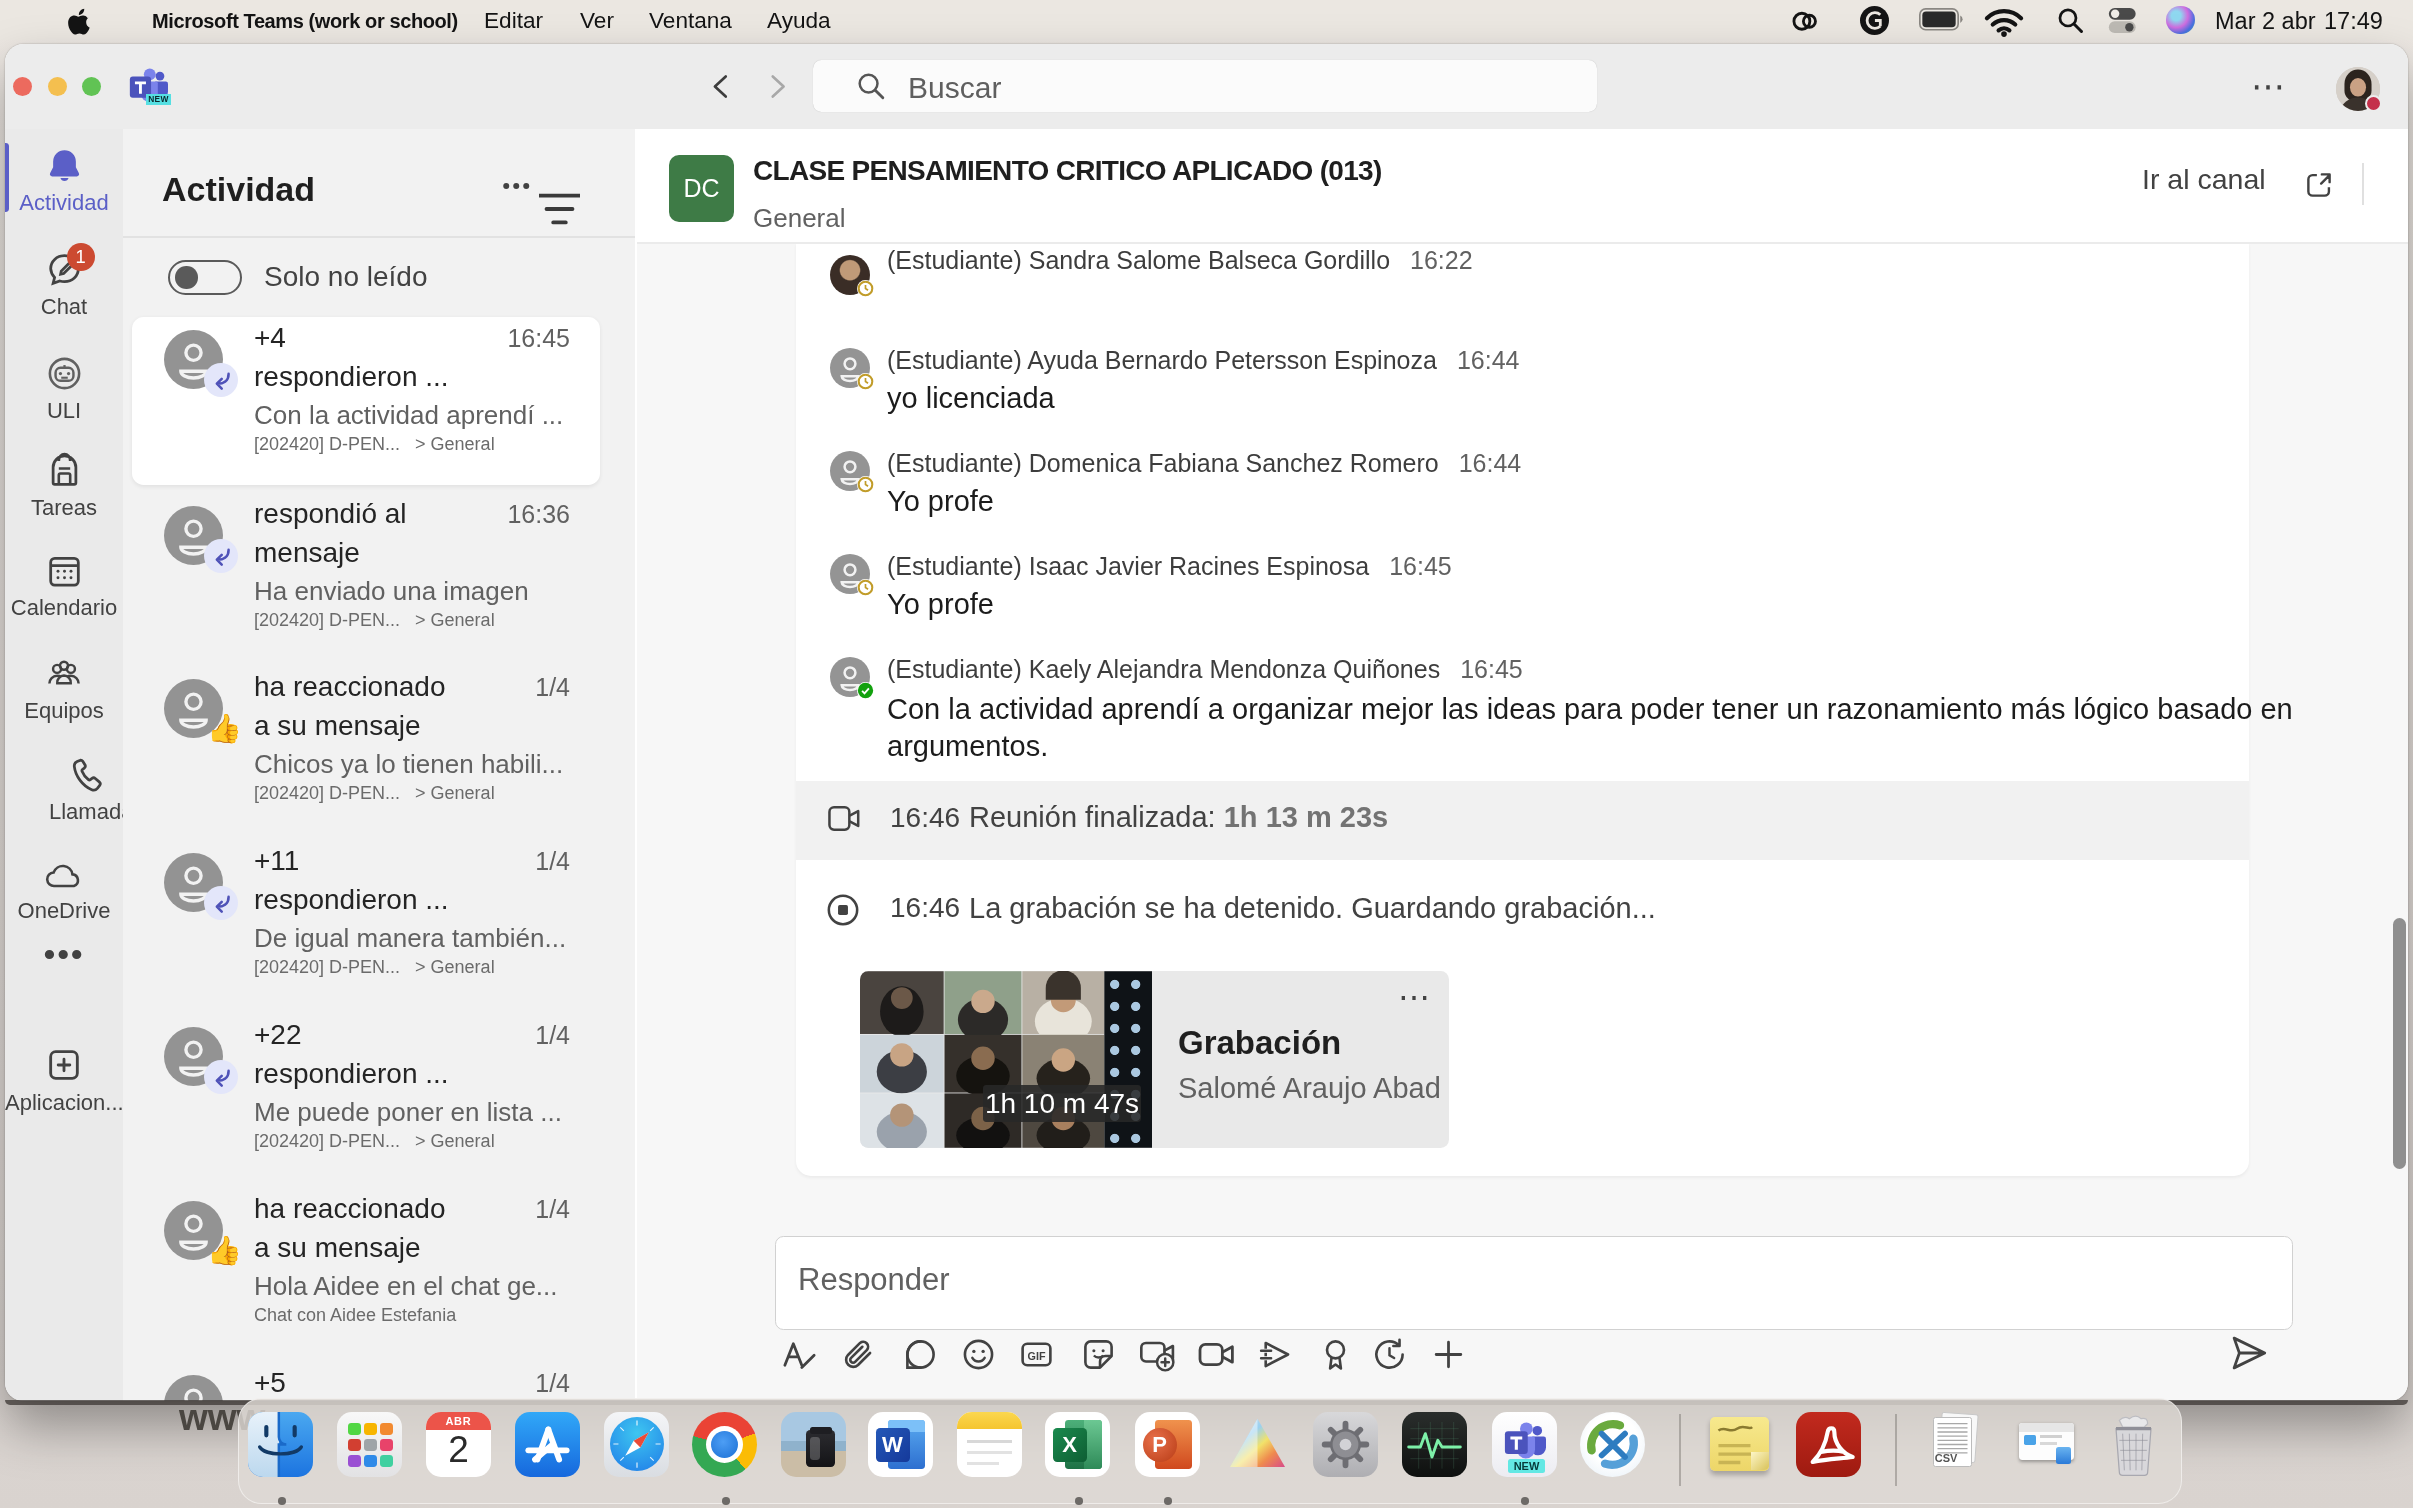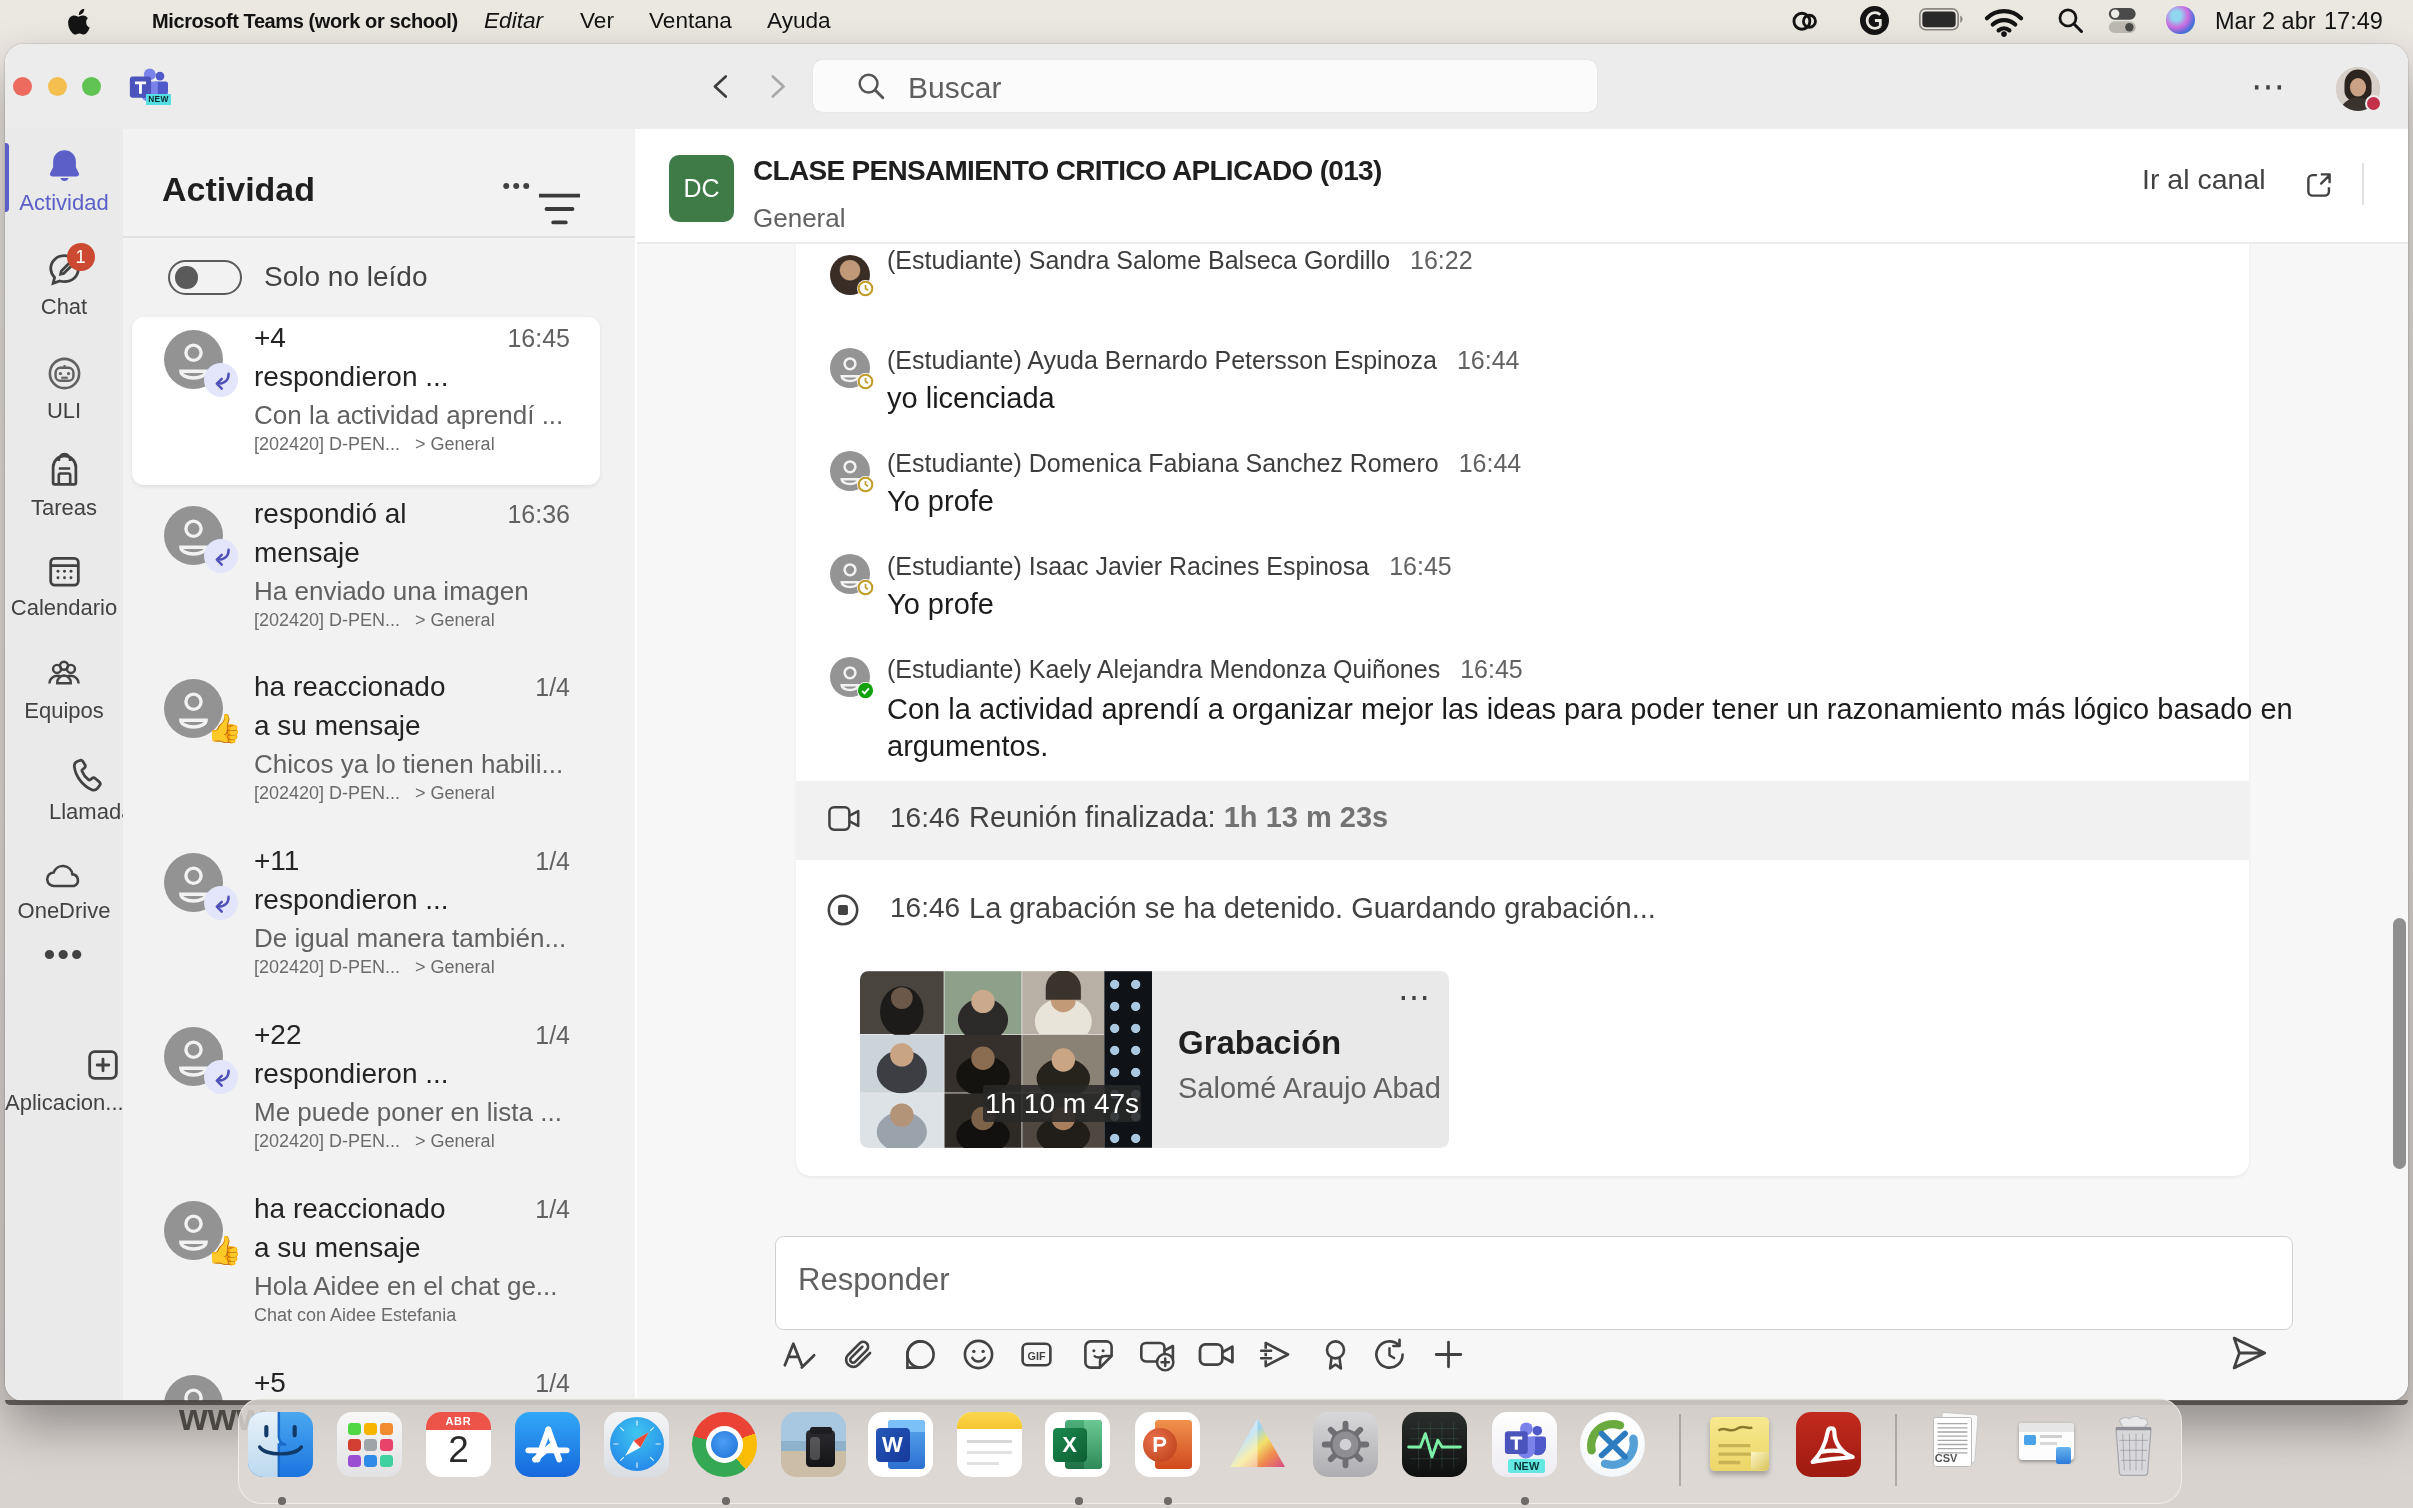--- a/index.html
+++ b/index.html
@@ -51,21 +51,21 @@
   .ai .be { position:absolute; left:84px; top:46px; font-size:28px; }
   .avp { width:59px; height:59px; }
 </style>
 </head>
 <body>
   <div id="menubar">
     <svg class="abs" style="left:67px;top:7.5px;" width="23.5" height="27" viewBox="0 0 814 1000">
       <path fill="#141414" d="M788 341c-6 4-106 61-106 186 0 145 127 196 131 197-1 3-20 70-67 139-42 60-86 120-153 120s-84-39-161-39c-75 0-102 40-163 40s-104-56-153-124C60 780 14 664 14 553c0-178 116-272 230-272 61 0 111 40 149 40 36 0 92-42 161-42 26 0 120 2 182 91zM559 187c31-36 52-87 52-137 0-7-1-14-2-20-50 2-109 33-144 74-28 32-54 83-54 134 0 8 1 15 2 18 3 1 8 2 13 2 44 0 100-30 133-71z"></path>
     </svg>
     <div class="mi" style="left:152px;font-weight:bold;font-size:20px;letter-spacing:-0.4px;">Microsoft Teams (work or school)</div>
-    <div class="mi" style="left:484px;font-style:italic;">Editar</div>
+    <div class="mi" style="left:484px;">Editar</div>
     <div class="mi" style="left:580px;">Ver</div>
     <div class="mi" style="left:649px;">Ventana</div>
     <div class="mi" style="left:767px;">Ayuda</div>
 
     <svg class="abs" style="left:1791px;top:6.7px;" width="28.5" height="28.5" viewBox="0 0 34 34">
       <circle cx="13" cy="17" r="9.5" fill="none" stroke="#141414" stroke-width="3.4"></circle>
       <circle cx="22" cy="17" r="7.2" fill="none" stroke="#141414" stroke-width="3.4"></circle>
     </svg>
     <svg class="abs" style="left:1860px;top:5.9px;" width="29" height="29" viewBox="0 0 35 35">
       <circle cx="17.5" cy="17.5" r="17.5" fill="#141414"></circle>
@@ -215,21 +215,21 @@
         <svg width="42" height="35" viewBox="0 0 26 20">
           <path fill="none" stroke="#424242" stroke-width="1.6" d="M7 16.5a4.2 4.2 0 0 1-.4-8.4A6 6 0 0 1 18.2 9.3a3.7 3.7 0 0 1 .9 7.2z"></path>
         </svg>
         <div class="lbl">OneDrive</div>
       </div>
 
       <div class="railitem" style="top:806px;">
         <div style="font-size:34px;color:#424242;letter-spacing:1.7px;">•••</div>
       </div>
 
-      <div class="railitem" style="top:916px;text-align:right;">
+      <div class="railitem" style="top:916px;">
         <svg width="40" height="40" viewBox="0 0 24 24">
           <rect x="4" y="4" width="16" height="16" rx="3" fill="none" stroke="#424242" stroke-width="1.7"></rect>
           <path d="M12 8.5v7M8.5 12h7" stroke="#424242" stroke-width="1.7" stroke-linecap="round"></path>
         </svg>
         <div class="lbl">Aplicacion...</div>
       </div>
     </div>
     <div id="panel">
       <div class="abs" style="left:39px;top:41px;font-size:34px;font-weight:bold;color:#1f1f1f;">Actividad</div>
       <svg class="abs" style="left:379px;top:52px;" width="28.5" height="10" viewBox="0 0 34 12">

